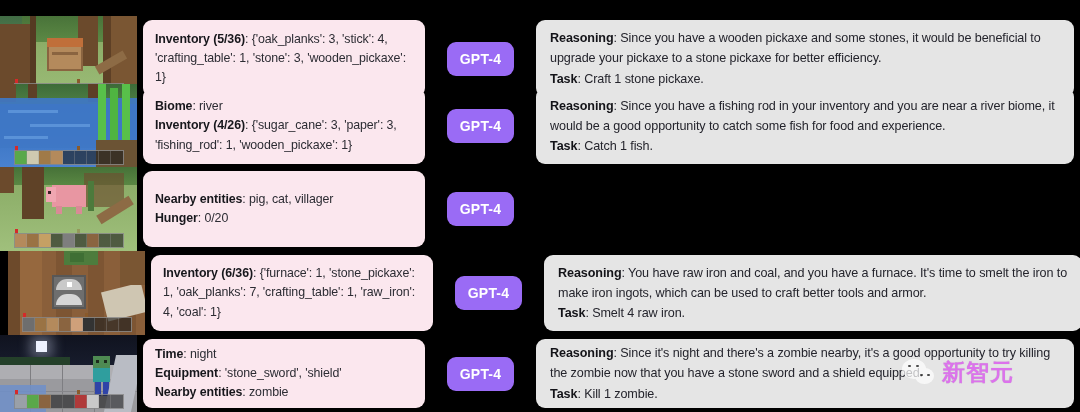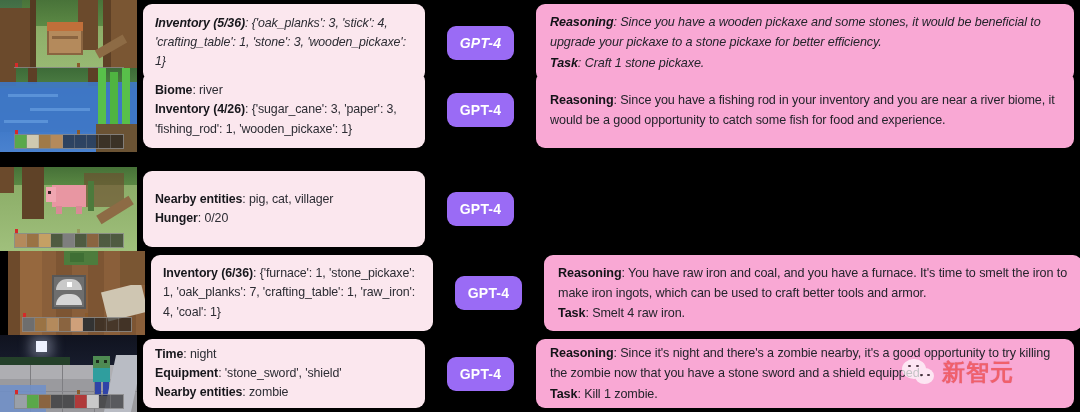--- a/index.html
+++ b/index.html
@@ -26,42 +26,42 @@
        padding:9px 12px;box-sizing:border-box;display:flex;flex-direction:column;justify-content:center;}
   .obs p{margin:0;font-size:12.4px;line-height:1.55;color:#2c2c33;letter-spacing:-.1px;}
   .obs b{font-weight:700;color:#17171c;}
 
   
   .badgewrap{flex:0 0 111px;display:flex;align-items:center;justify-content:center;}
   .badge{background:#9a6bf5;color:#fff;font-size:14px;font-weight:700;letter-spacing:.2px;
          border-radius:9px;padding:10px 13px;line-height:1;box-shadow:0 1px 3px rgba(0,0,0,.35);}
 
   
-  .rsn{margin:4px 6px 4px 0;flex:1 1 auto;background:#f9a8d4;border-radius:9px;
+  .rsn{margin:4px 6px 4px 0;flex:1 1 auto;background:#e5e5e5;border-radius:9px;
        padding:9px 14px;box-sizing:border-box;display:flex;flex-direction:column;justify-content:center;}
   .rsn p{margin:0;font-size:12.6px;line-height:1.6;color:#24242c;letter-spacing:-.1px;}
   .rsn b{font-weight:700;color:#131318;}
 
   
   .wm{position:absolute;right:66px;bottom:24px;display:flex;align-items:center;gap:6px;
       opacity:.72;pointer-events:none;}
   .wm-bubbles{position:relative;width:34px;height:28px;}
   .bub{position:absolute;background:#fff;border-radius:50%;}
   .bub.big{width:24px;height:20px;left:0;top:0;}
   .bub.small{width:19px;height:16px;left:13px;top:9px;}
   .eye{position:absolute;width:2.6px;height:2.6px;background:#111;border-radius:50%;}
-  .wm-text{font-family:"Liberation Serif",serif;font-size:23px;font-weight:700;color:#ef4444;
+  .wm-text{font-family:"Liberation Serif",serif;font-size:23px;font-weight:700;color:#d946ef;
            letter-spacing:1px;text-shadow:0 0 1px rgba(0,0,0,.25);}
 </style>
 </head>
 <body>
 
 <div class="board">
 
-  <div class="row" style="top:0px;height:85px;font-style:italic;">
+  <div class="row" style="top:16px;height:85px;">
     <div class="thumb">
       <div class="sky" style="background:linear-gradient(#7fa05c 0%,#8fb06a 40%,#9cbd78 100%);"></div>
       <div class="px" style="left:0;top:0;width:22px;height:22px;background:#4a6fa8;"></div>
       <div class="px" style="left:0;top:0;width:137px;height:26px;background:linear-gradient(#3f6b33,#54833f);opacity:.85;"></div>
       <div class="px" style="left:0;top:8px;width:30px;height:77px;background:#6b4a2c;"></div>
       <div class="px" style="left:30px;top:0;width:6px;height:85px;background:#553a22;"></div>
       <div class="px" style="left:78px;top:0;width:20px;height:50px;background:#6b4a2c;"></div>
       <div class="px" style="left:110px;top:0;width:27px;height:85px;background:#7a5633;"></div>
       <div class="px" style="left:103px;top:0;width:8px;height:85px;background:#5e4026;"></div>
       <div class="px" style="left:47px;top:22px;width:36px;height:33px;background:#b48a5c;border:2px solid #8a6440;box-sizing:border-box;"></div>
@@ -89,21 +89,21 @@
     </div>
     <div class="badgewrap">
       <div class="badge">GPT-4</div>
     </div>
     <div class="rsn">
       <p><b>Reasoning</b><span>: Since you have a wooden pickaxe and some stones, it would be beneficial to upgrade your pickaxe to a stone pickaxe for better efficiency.</span></p>
       <p><b>Task</b><span>: Craft 1 stone pickaxe.</span></p>
     </div>
   </div>
 
-  <div class="row" style="top:68px;height:84px;">
+  <div class="row" style="top:84px;height:84px;">
     <div class="thumb">
       <div class="sky" style="background:linear-gradient(#2f64b4 0%,#3a74c4 55%,#4a82cf 100%);"></div>
       <div class="px" style="left:0;top:0;width:137px;height:20px;background:linear-gradient(#3d6b38,#4e7f44);"></div>
       <div class="px" style="left:0;top:0;width:16px;height:18px;background:#6b4a2c;"></div>
       <div class="px" style="left:28px;top:0;width:9px;height:16px;background:#5d3f26;"></div>
       <div class="px" style="left:88px;top:0;width:10px;height:18px;background:#5d3f26;"></div>
       <div class="px" style="left:0;top:14px;width:137px;height:50px;background:#3f77c6;opacity:.92;"></div>
       <div class="px" style="left:8px;top:26px;width:50px;height:3px;background:#5a92d8;"></div>
       <div class="px" style="left:30px;top:40px;width:60px;height:3px;background:#5a92d8;"></div>
       <div class="px" style="left:4px;top:52px;width:44px;height:3px;background:#5a92d8;"></div>
@@ -129,20 +129,21 @@
     </div>
     <div class="obs">
       <p><b>Biome</b><span>: river</span></p>
       <p><b>Inventory (4/26)</b><span>: {'sugar_cane': 3, 'paper': 3, 'fishing_rod': 1, 'wooden_pickaxe': 1}</span></p>
     </div>
     <div class="badgewrap">
       <div class="badge">GPT-4</div>
     </div>
     <div class="rsn">
       <p><b>Reasoning</b><span>: Since you have a fishing rod in your inventory and you are near a river biome, it would be a good opportunity to catch some fish for food and experience.</span></p>
+      <p><b>Task</b><span>: Catch 1 fish.</span></p>
     </div>
   </div>
 
   <div class="row" style="top:167px;height:84px;">
     <div class="thumb">
       <div class="sky" style="background:linear-gradient(#86a862 0%,#93b46f 50%,#a0c07c 100%);"></div>
       <div class="px" style="left:0;top:0;width:137px;height:18px;background:linear-gradient(#3f6b33,#54833f);opacity:.9;"></div>
       <div class="px" style="left:22px;top:0;width:22px;height:52px;background:#5f4227;"></div>
       <div class="px" style="left:0;top:0;width:14px;height:26px;background:#6b4a2c;"></div>
       <div class="px" style="left:84px;top:6px;width:40px;height:34px;background:#6d4f30;opacity:.65;"></div>

